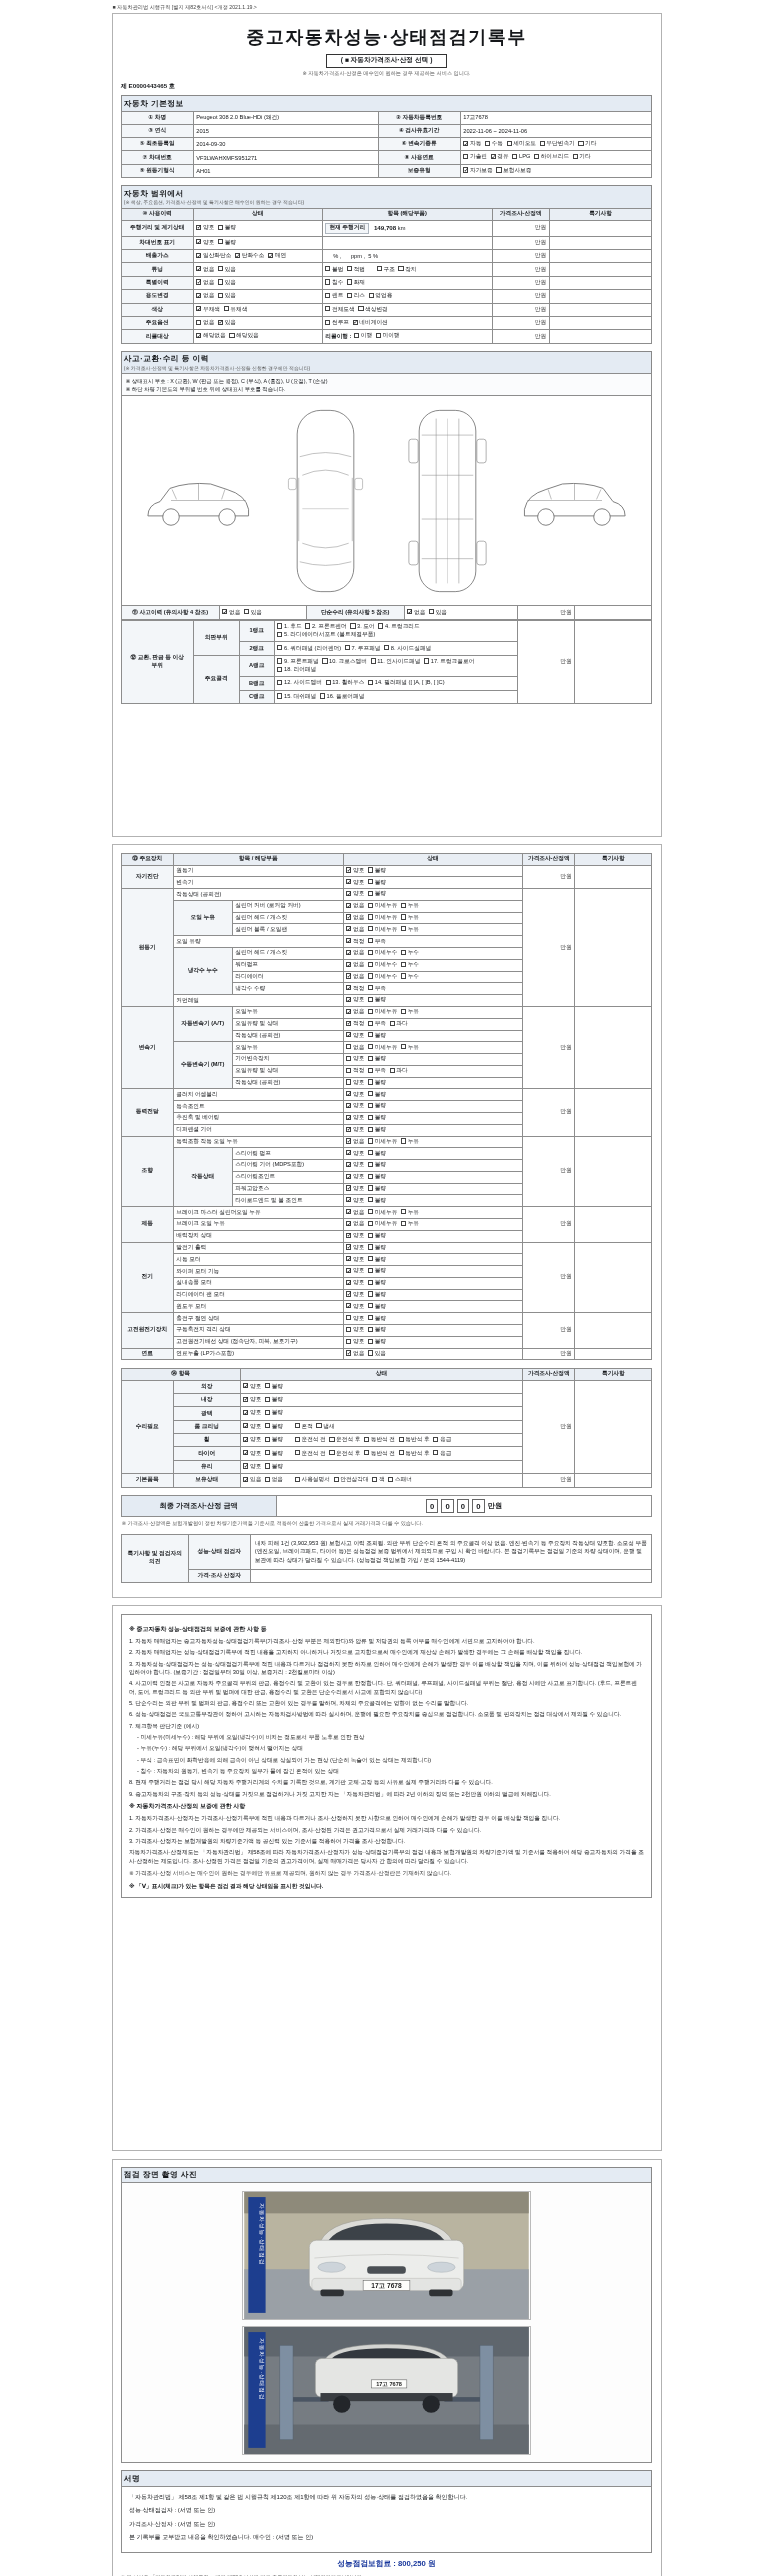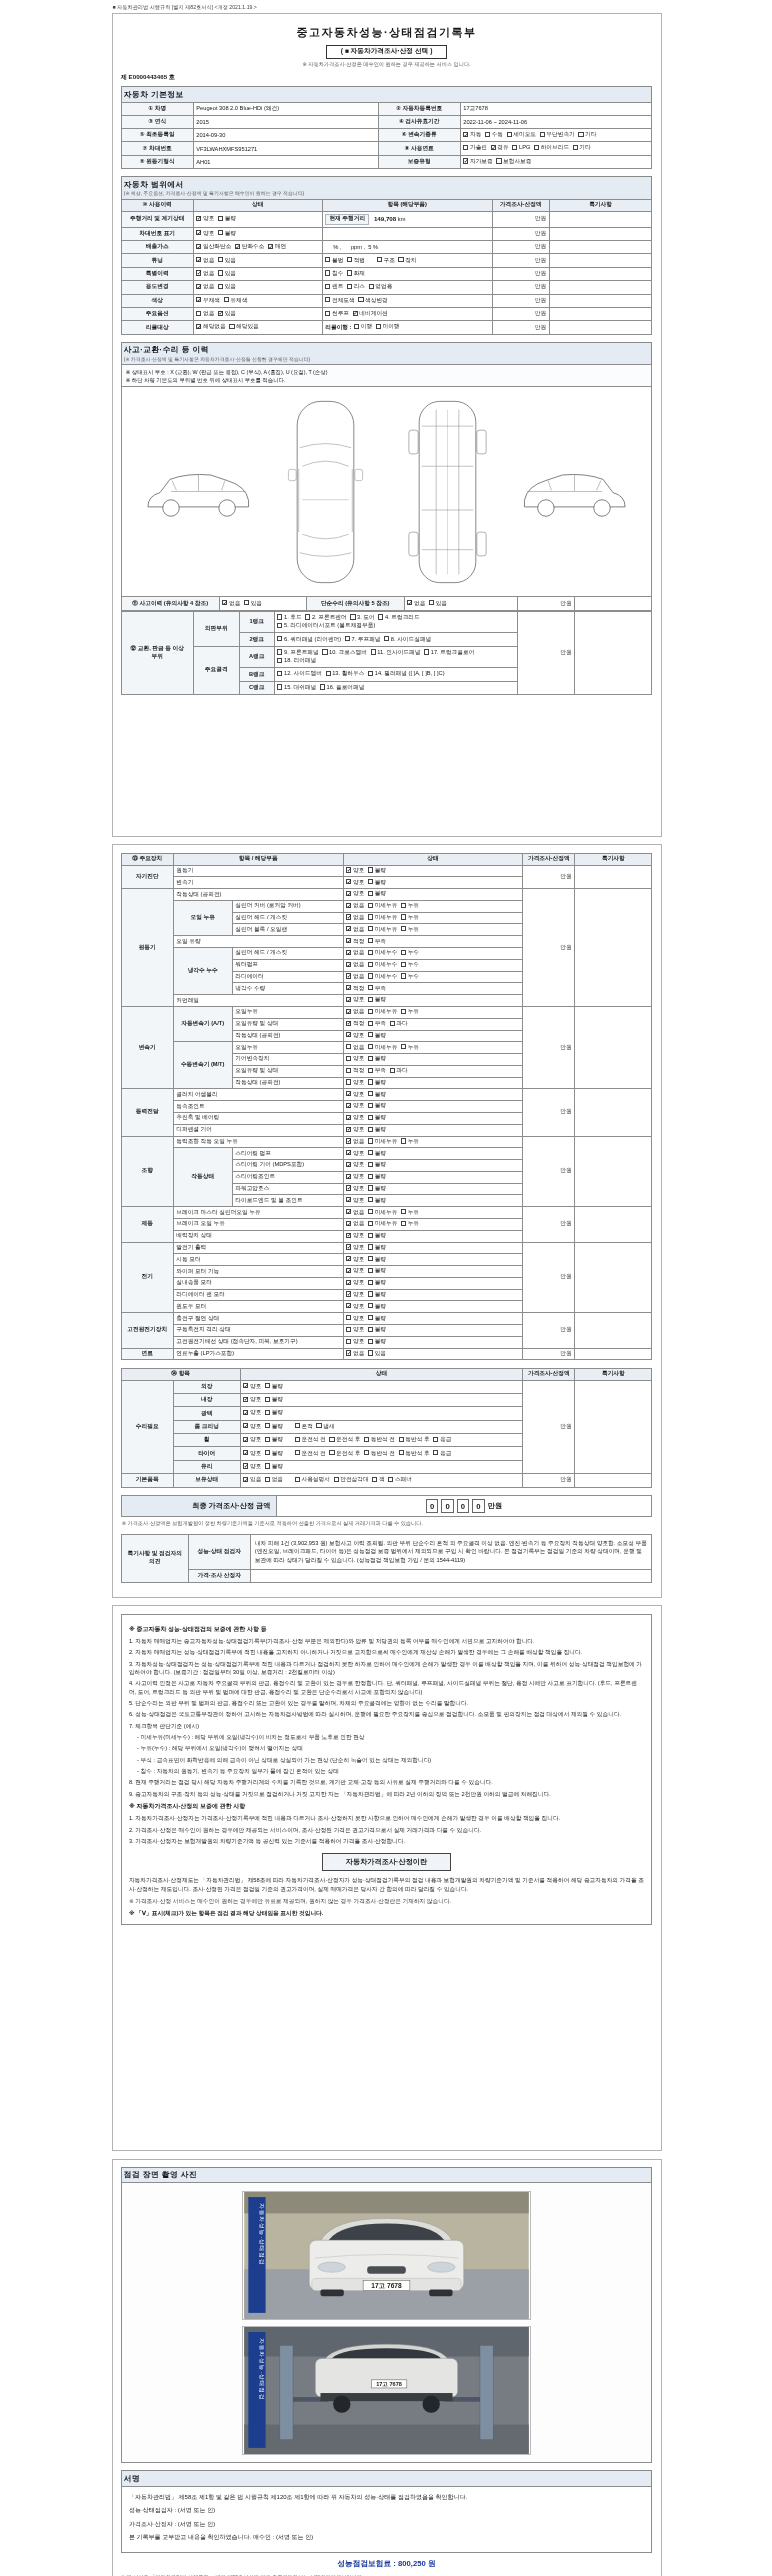--- a/index.html
+++ b/index.html
@@ -3,21 +3,21 @@
 <meta charset="utf-8">
 <title>중고자동차성능·상태점검기록부</title>
 <style>
 *{box-sizing:border-box;margin:0;padding:0}
 html,body{background:#ffffff}
 body{width:773px;min-height:2576px;font-family:"Liberation Sans","DejaVu Sans",sans-serif;color:#15171a}
 .sheet{width:550px;margin:0 auto;padding:3.1px 0 12.4px}
 .topline{font-size:5.2px;color:#444;padding:1px 1px 2.1px;display:flex;justify-content:space-between}
 .page{border:0.5px solid #b2b2b2;background:#fff;padding:7.2px 8.2px;margin-bottom:7.2px}
 .pg1{min-height:824px}.pg2{min-height:716px}.pg3{min-height:546px}.pg4{min-height:392px}
-.title{text-align:center;font-size:11px;letter-spacing:1.5px;font-weight:bold;margin:4.1px 0 4.1px}
+.title{text-align:center;font-size:18px;letter-spacing:1.5px;font-weight:bold;margin:4.1px 0 4.1px}
 .choicebox-wrap{text-align:center;margin-bottom:2.1px}
 .choicebox{display:inline-block;border:0.8px solid #333;padding:1.5px 13.4px;font-size:6.7px;font-weight:bold}
 .title-note{text-align:center;font-size:5.2px;color:#555;margin-bottom:5.2px}
 .docno{font-size:6.2px;font-weight:bold;margin:1px 0 4.1px}
 .secbar{border:0.5px solid #888;border-bottom:none;background:#e4ebf3;text-align:left;padding:2.6px 2.1px 2.1px}
 .sectitle{font-weight:bold;font-size:7.7px;letter-spacing:0.5px}
 .secnote{display:block;font-size:4.9px;color:#555;margin-top:0.5px}
 table.formtable{width:100%;border-collapse:collapse;table-layout:fixed;margin-bottom:7.2px}
 .formtable td,.formtable th{border:0.5px solid #8d8d8d;font-size:5.7px;padding:2.1px 2.6px;vertical-align:middle;word-break:keep-all;overflow:hidden}
 .formtable th{background:#edf1f6;font-weight:bold;text-align:center;padding:1.5px}
@@ -29,21 +29,21 @@
 .opt{display:inline-block;margin-right:3.6px;white-space:nowrap}
 .optgap{display:inline-block;width:8.2px}
 .optplain{margin-right:2.6px;font-weight:bold}
 .cb{display:inline-block;width:5.2px;height:5.2px;border:0.5px solid #444;background:#fff;margin-right:1.5px;position:relative;top:0.5px}
 .cb.on:after{content:"\2713";position:absolute;left:-0.5px;top:-2.1px;font-size:6.2px;font-weight:bold;color:#0c0d0e}
 .minilbl{display:inline-block;background:#f3f6f9;border:0.5px solid #aeb6bf;padding:0.5px 3.1px;font-weight:bold;margin-right:3.1px}
 .mileval{font-size:6.2px}
 .acc-legend{border:0.5px solid #8d8d8d;border-bottom:none;padding:2.6px 4.1px;font-size:5.4px;line-height:1.5;background:#fbfcfd}
 .diagrams{border:0.5px solid #8d8d8d;border-bottom:none;display:flex;align-items:center;justify-content:space-evenly;padding:5.2px 2.1px;height:210px;background:#fff}
 .finalrow{display:flex;border:0.5px solid #8d8d8d;margin-bottom:1.5px}
-.fp-label{flex:0 0 155px;background:#e4ebf3;font-weight:bold;text-align:right;padding:5.2px;font-size:7.2px;border-right:0.5px solid #8d8d8d}
+.fp-label{flex:0 0 155px;background:#e4ebf3;font-weight:bold;text-align:center;padding:5.2px;font-size:7.2px;border-right:0.5px solid #8d8d8d}
 .fp-value{flex:1;display:flex;align-items:center;justify-content:center;gap:3.1px;padding:3.1px;font-weight:bold;font-size:7.2px}
 .digitbox{display:inline-block;width:12.4px;height:13.4px;border:0.5px solid #666;text-align:center;line-height:13.4px;font-size:7.7px;font-weight:bold;background:#fff}
 .fp-basis{font-size:5.2px;color:#555;margin-bottom:6.2px;padding:1px}
 .opinion td.optext{font-size:5.7px;line-height:1.5;padding:4.1px;text-align:left}
 .noticebody{border:0.5px solid #8d8d8d;padding:6.2px 7.2px;font-size:5.7px}
 .nsub{font-weight:bold;margin:4.1px 0 3.1px;font-size:6px}
 .nline{margin-bottom:3.1px;line-height:1.45}
 .nline.nsubline{margin-left:8.2px;color:#222}
 .aboutbox{text-align:center;margin:8.2px 0 5.2px}
 .abouttitle{display:inline-block;border:0.8px solid #444;padding:2.6px 23px;font-weight:bold;font-size:7.2px;background:#f0f3f7}
@@ -649,23 +649,20 @@
           <div class="nline nsubline">- 침수 : 자동차의 원동기, 변속기 등 주요장치 일부가 물에 잠긴 흔적이 있는 상태</div>
           <div class="nline">8. 현재 주행거리는 점검 당시 해당 자동차 주행거리계의 수치를 기록한 것으로, 계기판 교체·고장 등의 사유로 실제 주행거리와 다를 수 있습니다.</div>
           <div class="nline">9. 중고자동차의 구조·장치 등의 성능·상태를 거짓으로 점검하거나 거짓 고지한 자는 「자동차관리법」에 따라 2년 이하의 징역 또는 2천만원 이하의 벌금에 처해집니다.</div>
         </div>
       <div class="nsub">※ 자동차가격조사·산정의 보증에 관한 사항</div>
       <div>
           <div class="nline">1. 자동차가격조사·산정자는 가격조사·산정기록부에 적힌 내용과 다르거나 조사·산정하지 못한 사항으로 인하여 매수인에게 손해가 발생한 경우 이를 배상할 책임을 집니다.</div>
           <div class="nline">2. 가격조사·산정은 매수인이 원하는 경우에만 제공되는 서비스이며, 조사·산정된 가격은 권고가격으로서 실제 거래가격과 다를 수 있습니다.</div>
           <div class="nline">3. 가격조사·산정자는 보험개발원의 차량기준가액 등 공신력 있는 기준서를 적용하여 가격을 조사·산정합니다.</div>
         </div>
-      <div class="aboutbox">
-        <span class="abouttitle">자동차가격조사·산정이란</span>
-      </div>
       <div class="abouttext">자동차가격조사·산정제도는 「자동차관리법」 제58조에 따라 자동차가격조사·산정자가 성능·상태점검기록부의 점검 내용과 보험개발원의 차량기준가액 및 기준서를 적용하여 해당 중고자동차의 가격을 조사·산정하는 제도입니다. 조사·산정된 가격은 점검일 기준의 권고가격이며, 실제 매매가격은 당사자 간 합의에 따라 달라질 수 있습니다.</div>
       <div class="aboutnote">※ 가격조사·산정 서비스는 매수인이 원하는 경우에만 유료로 제공되며, 원하지 않는 경우 가격조사·산정란은 기재하지 않습니다.</div>
       <div class="checknote">※ 「Ⅴ」표시(체크)가 있는 항목은 점검 결과 해당 상태임을 표시한 것입니다.</div>
     </div>
   </div>
 
   <div class="page pg4">
     <div class="secbar">
       <span class="sectitle">점검 장면 촬영 사진</span>
     </div>

